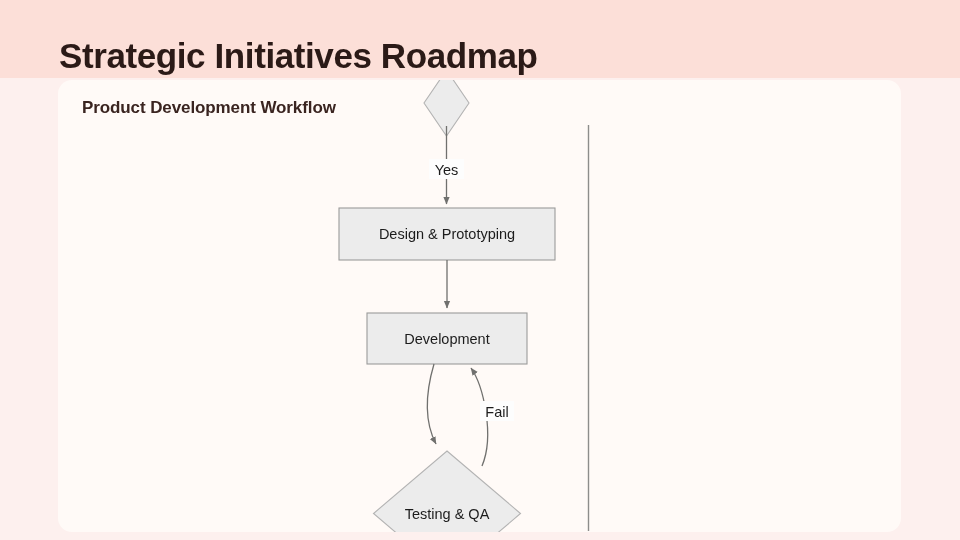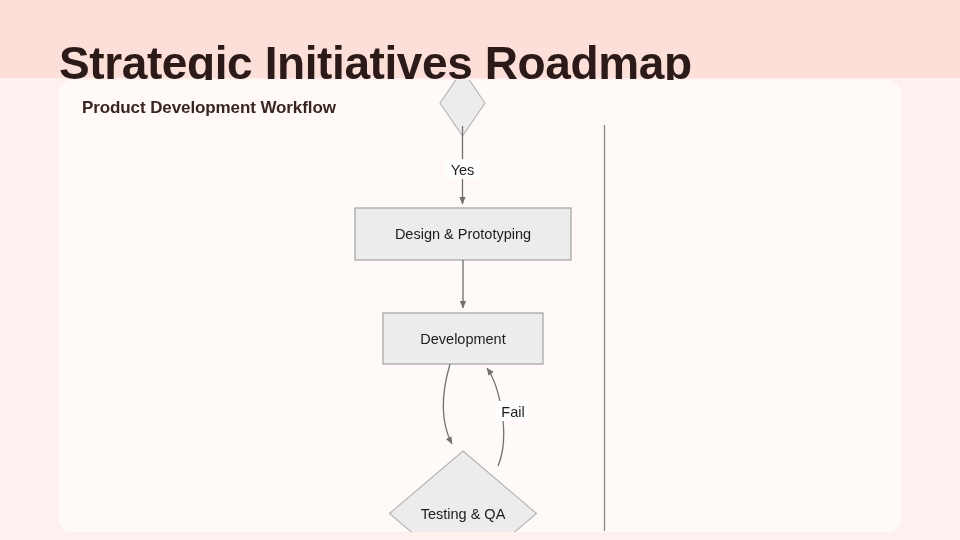--- a/index.html
+++ b/index.html
@@ -22,21 +22,21 @@
     left: 0;
     top: 0;
     width: 960px;
     height: 78px;
     background: #fcdfd8;
   }
   #page-title {
     position: absolute;
     left: 59px;
     top: 36px;
-    font-size: 46px;
+    font-size: 35px;
     font-weight: 700;
     letter-spacing: -0.4px;
     color: #2b1a17;
     white-space: nowrap;
     font-family: "Liberation Sans", sans-serif;
   }
 
   
   #slide-card {
     position: absolute;
@@ -55,21 +55,21 @@
     font-size: 17px;
     font-weight: 700;
     letter-spacing: -0.1px;
     color: #3a2420;
     white-space: nowrap;
   }
 
   
   #flowchart {
     position: absolute;
-    left: 16px;
+    left: 0;
     top: 0;
     width: 843px;
     height: 452px;
   }
   #flow-svg {
     position: absolute;
     left: 0;
     top: 0;
     width: 843px;
     height: 452px;

